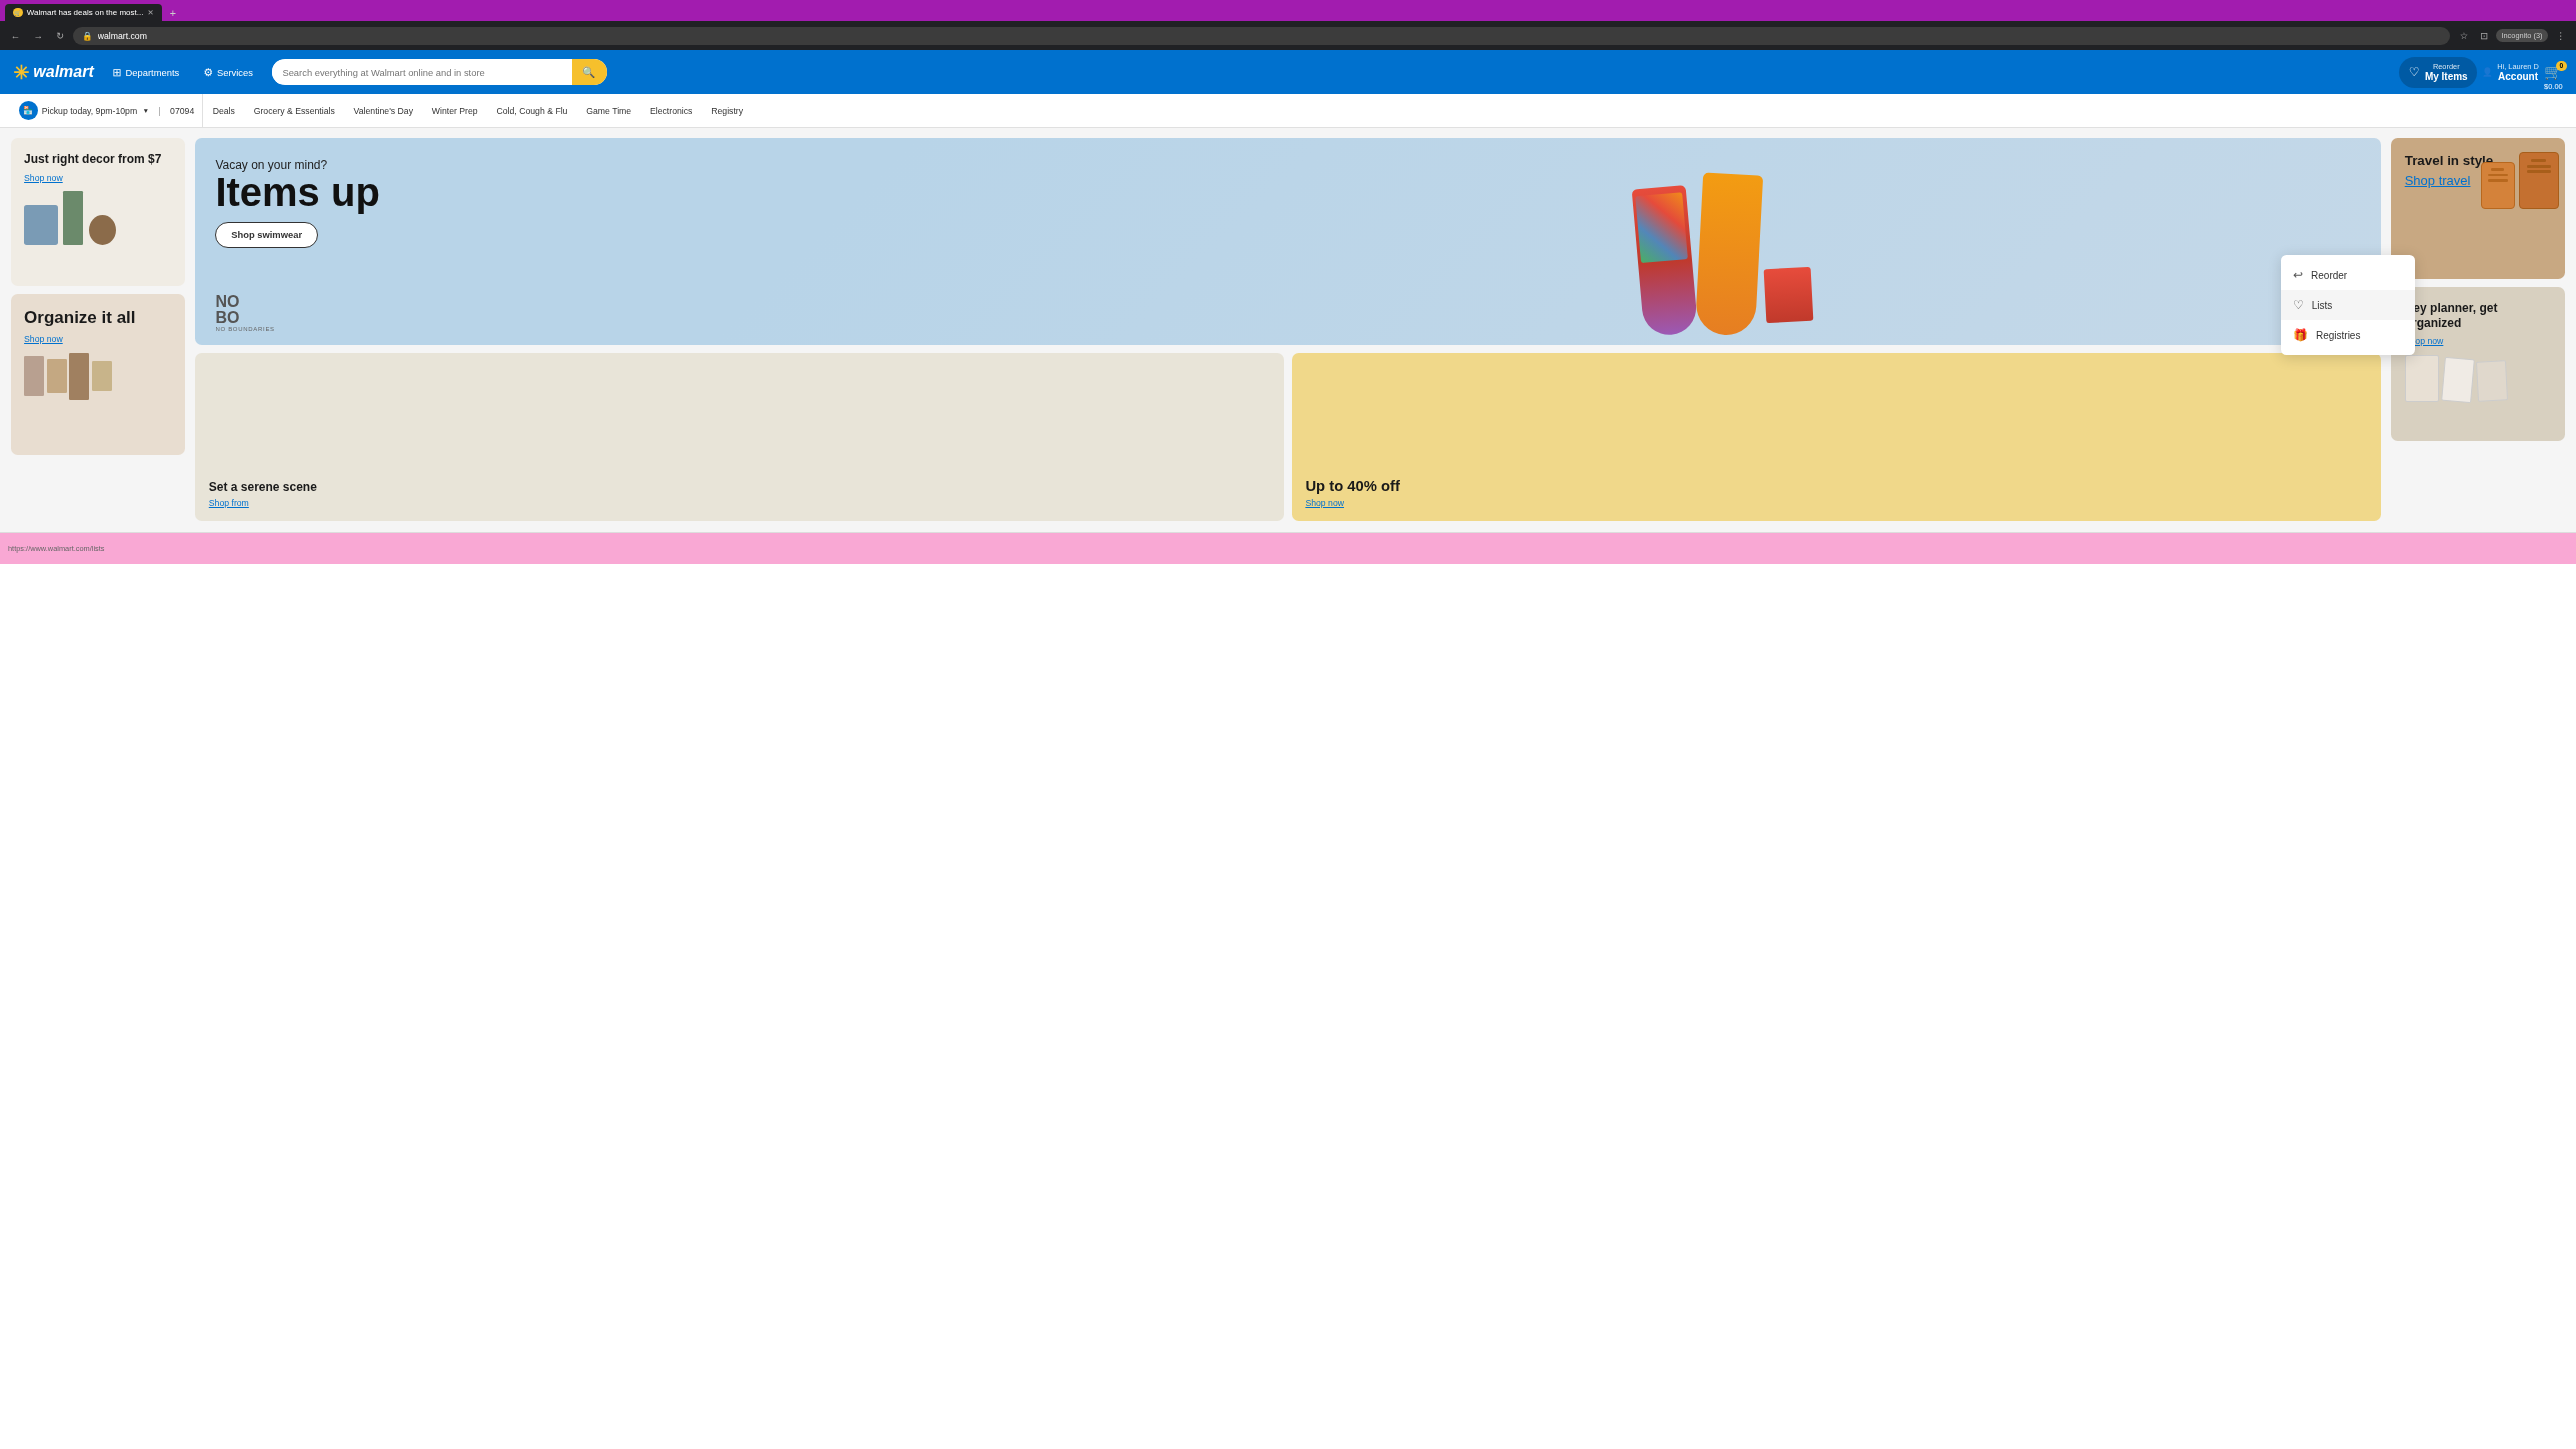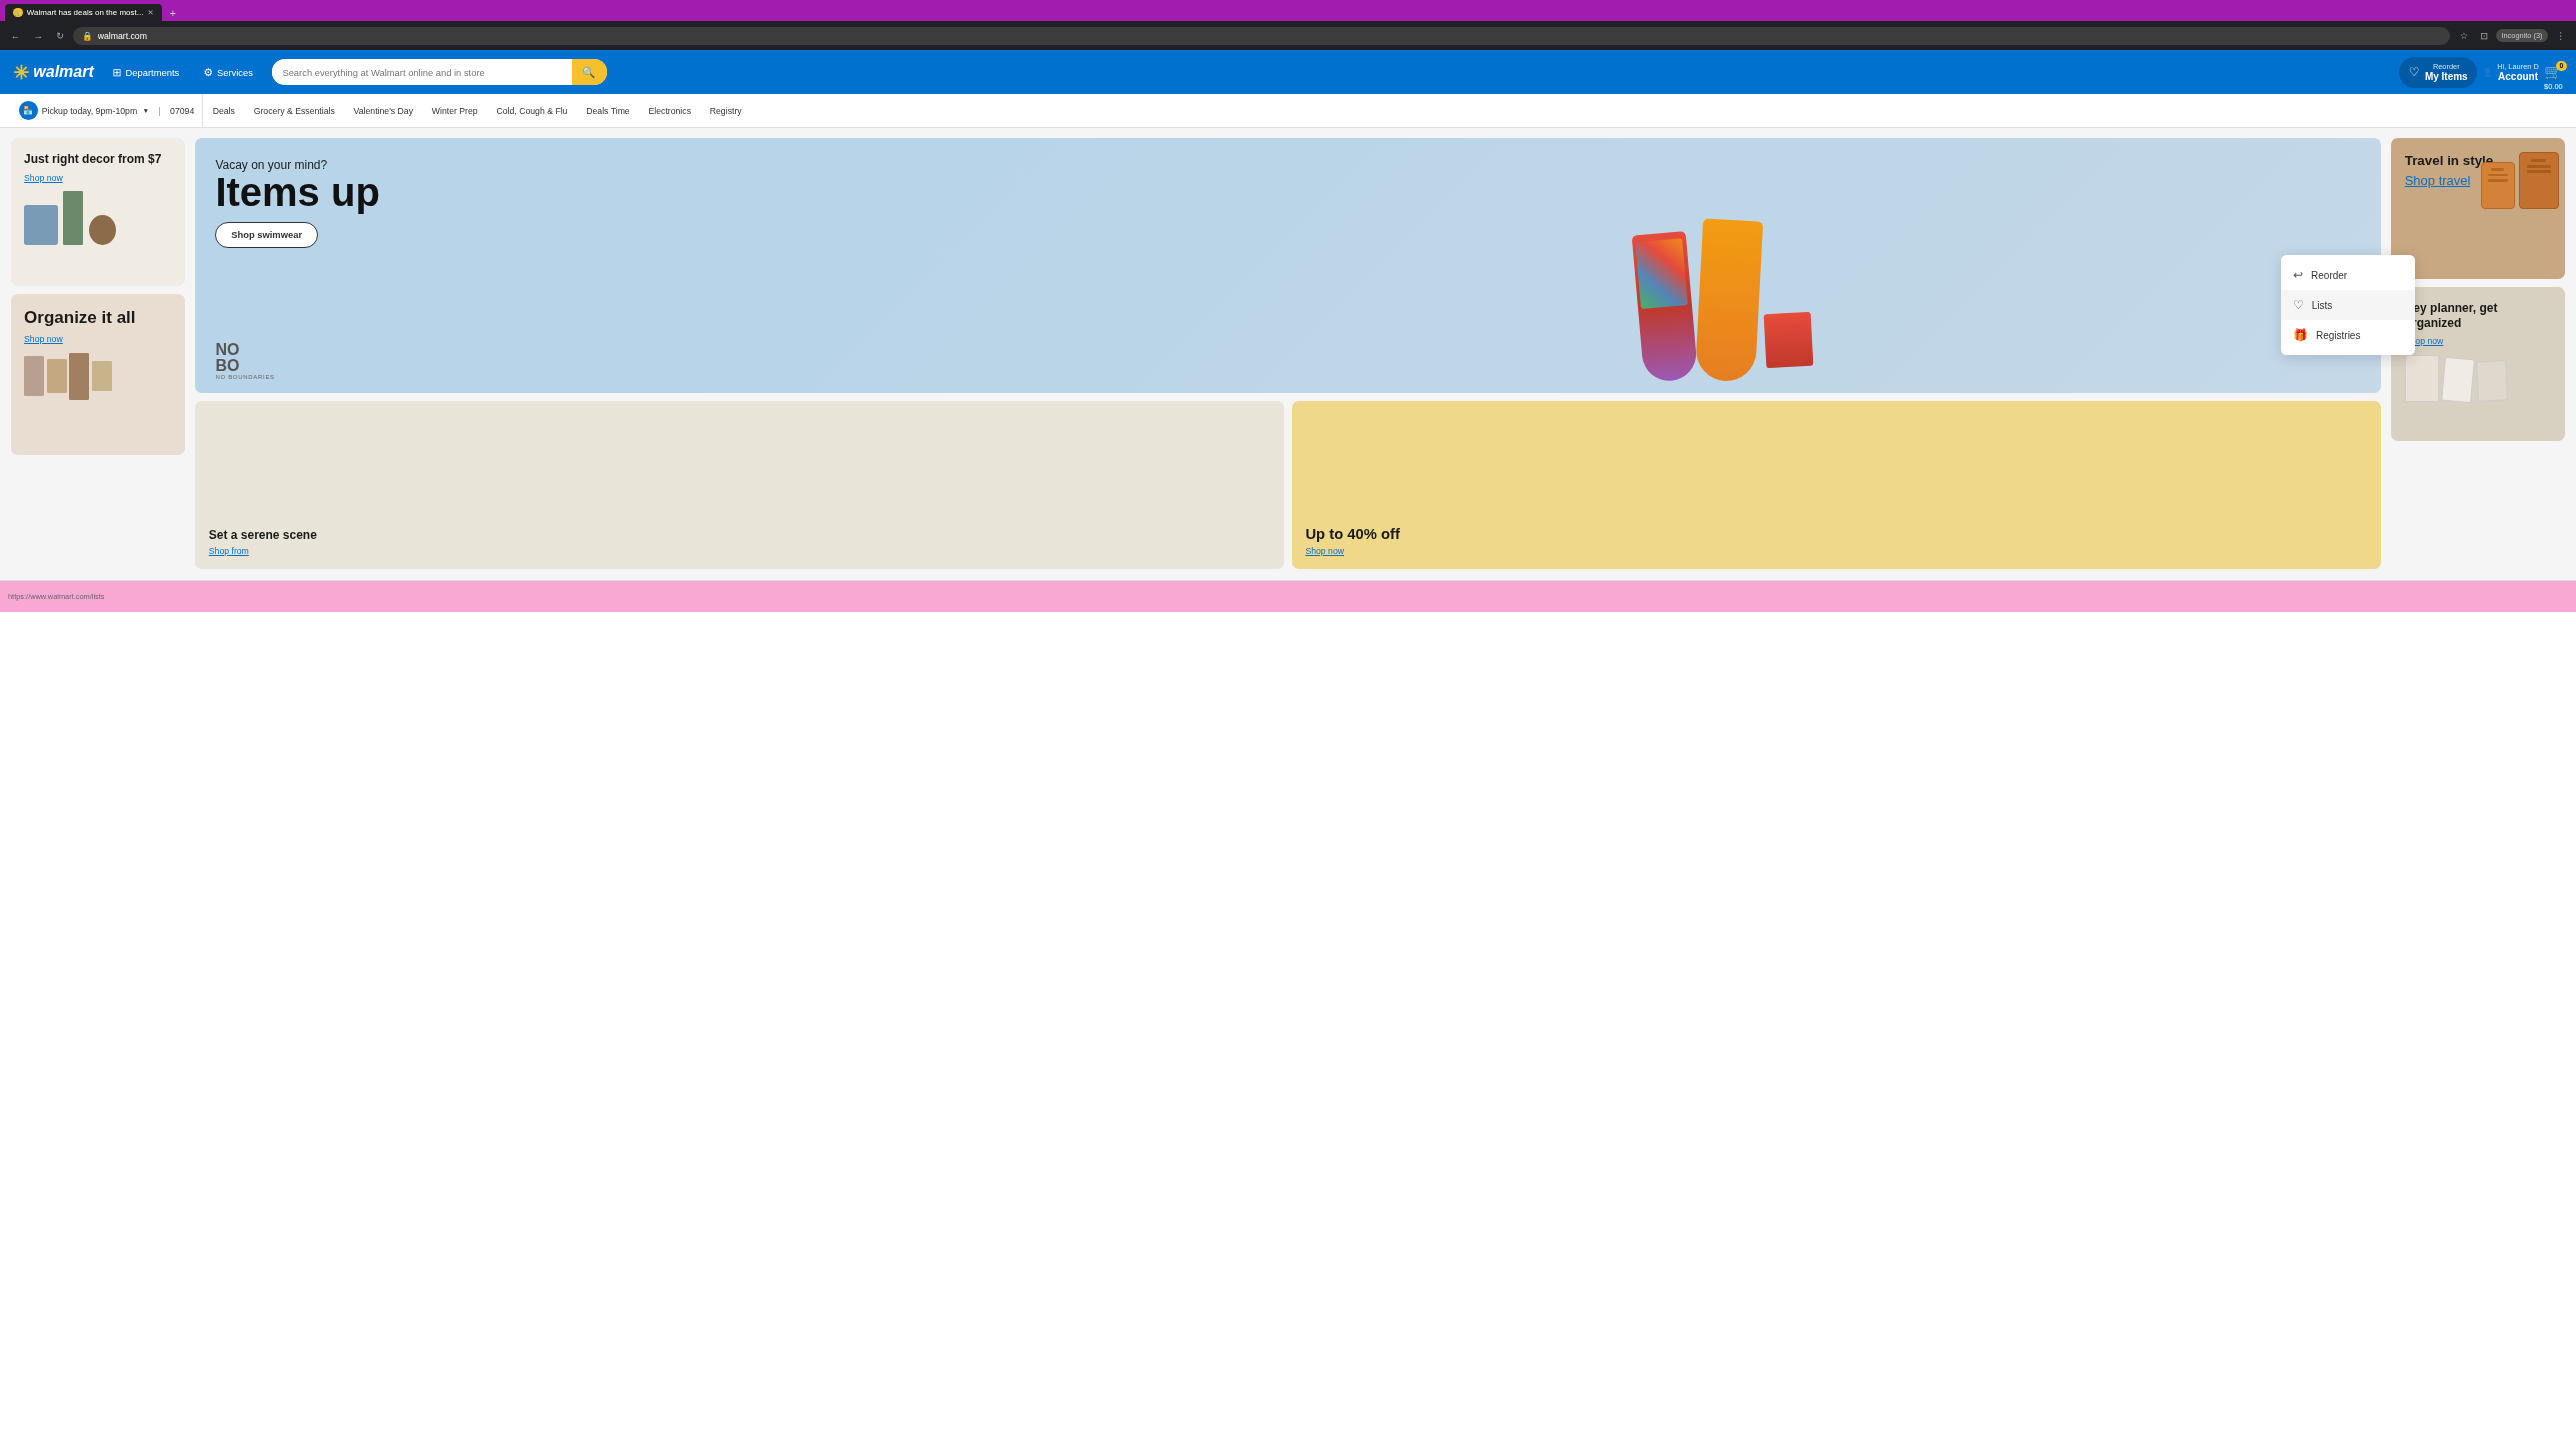--- a/index.html
+++ b/index.html
@@ -150,21 +150,21 @@
     <span style="font-size:6.7px;margin-left:1.3px;">▼</span>
     <span style="margin-left:5.4px;color:#999;">|</span>
     <span style="margin-left:5.4px;">07094</span>
   </div>
   <div class="nav-links">
     <a class="nav-link">Deals</a>
     <a class="nav-link">Grocery &amp; Essentials</a>
     <a class="nav-link">Valentine's Day</a>
     <a class="nav-link">Winter Prep</a>
     <a class="nav-link">Cold, Cough &amp; Flu</a>
-    <a class="nav-link">Deals Time</a>
+    <a class="nav-link">Game Time</a>
     <a class="nav-link">Electronics</a>
     <a class="nav-link">Registry</a>
   </div>
 </div>
 
 <div style="position:relative;">
   <div class="main-content">
 
     <div class="left-col">
       <div class="promo-card-top" style="background:#f0ece4;border-radius:6.7px;padding:13.4px;height:148px;display:flex;flex-direction:column;justify-content:flex-start;">
@@ -185,21 +185,21 @@
           <div style="width:20px;height:40px;background:#b8a090;border-radius:1.3px;"></div>
           <div style="width:20px;height:34px;background:#c4a882;border-radius:1.3px;"></div>
           <div style="width:20px;height:47px;background:#a08060;border-radius:1.3px;"></div>
           <div style="width:20px;height:30px;background:#c8b48a;border-radius:1.3px;"></div>
         </div>
       </div>
     </div>
 
     <div class="center-col">
 
-      <div style="background:linear-gradient(135deg,#b8d4e8 30%,#c4d8e8 100%);border-radius:6.7px;height:255px;position:relative;overflow:hidden;cursor:pointer;">
+      <div style="background:linear-gradient(135deg,#b8d4e8 30%,#c4d8e8 100%);border-radius:6.7px;height:207px;position:relative;overflow:hidden;cursor:pointer;">
         <div style="position:absolute;top:20px;left:20px;z-index:2;">
           <div style="font-size:12px;color:#222;">Vacay on your mind?</div>
           <div style="font-size:40px;font-weight:bold;color:#111;line-height:1;">Items up</div>
           <button style="display:inline-block;margin-top:9.4px;background:#fff;border:1.3px solid #333;border-radius:16px;padding:6.7px 14.8px;font-size:9.4px;font-weight:600;cursor:pointer;color:#333;">Shop swimwear</button>
         </div>
 
         <div style="position:absolute;bottom:13.4px;left:20px;z-index:2;">
           <div style="font-size:16px;font-weight:900;color:#555;line-height:1;">NO</div>
           <div style="font-size:16px;font-weight:900;color:#555;line-height:1;">BO</div>
           <div style="font-size:6px;color:#666;letter-spacing:0.7px;">NO BOUNDARIES</div>

